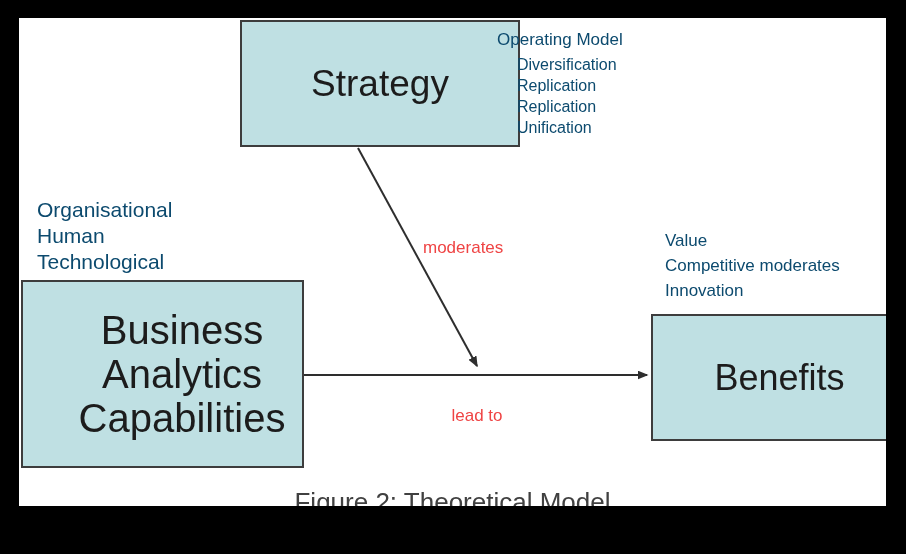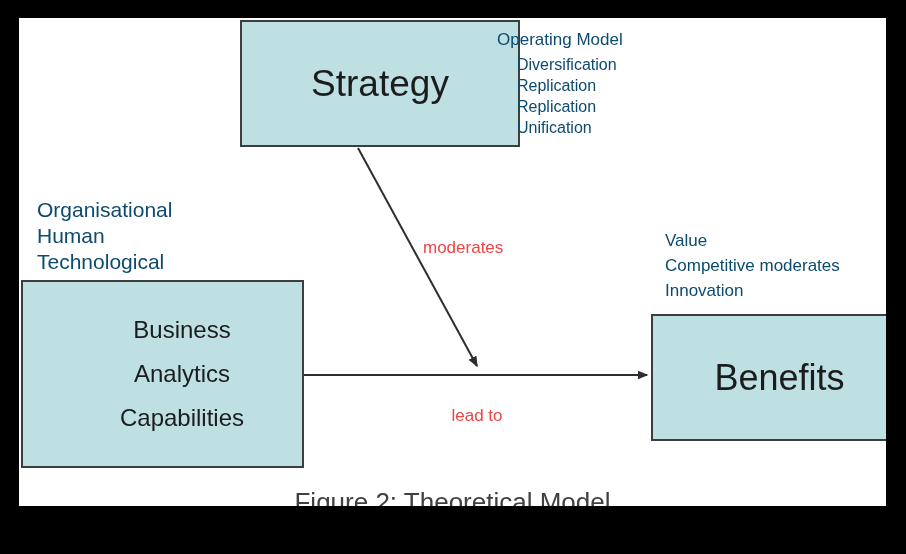--- a/index.html
+++ b/index.html
@@ -29,21 +29,21 @@
     background: #bfe0e3;
     border: 2px solid #3d3d3d;
     box-sizing: border-box;
     display: flex;
     align-items: center;
     justify-content: center;
     text-align: center;
     color: #1c1c1c;
   }
   .node-strategy   { left: 221px; top: 2px;   width: 280px; height: 127px; font-size: 37px; }
-  .node-capabilities { left: 2px; top: 262px; width: 283px; height: 188px; font-size: 24px; line-height: 44px; white-space: pre-line; padding-left: 39px; }
+  .node-capabilities { left: 2px; top: 262px; width: 283px; height: 188px; font-size: 40px; line-height: 44px; white-space: pre-line; padding-left: 39px; }
   .node-benefits   { left: 632px; top: 296px; width: 257px; height: 127px; font-size: 36px; text-align: right; }
 
   .anno { position: absolute; color: #0c4a6e; }
   .anno-line { display: block; }
 
   .operating-model { left: 478px; top: 10px; }
   .operating-model .anno-title { display: block; font-size: 17px; line-height: 23px; margin-bottom: 3px; }
   .operating-model .anno-line  { font-size: 16px; line-height: 21px; margin-left: 20px; }
 
   .capability-types { left: 18px; top: 179px; font-size: 21px; }

